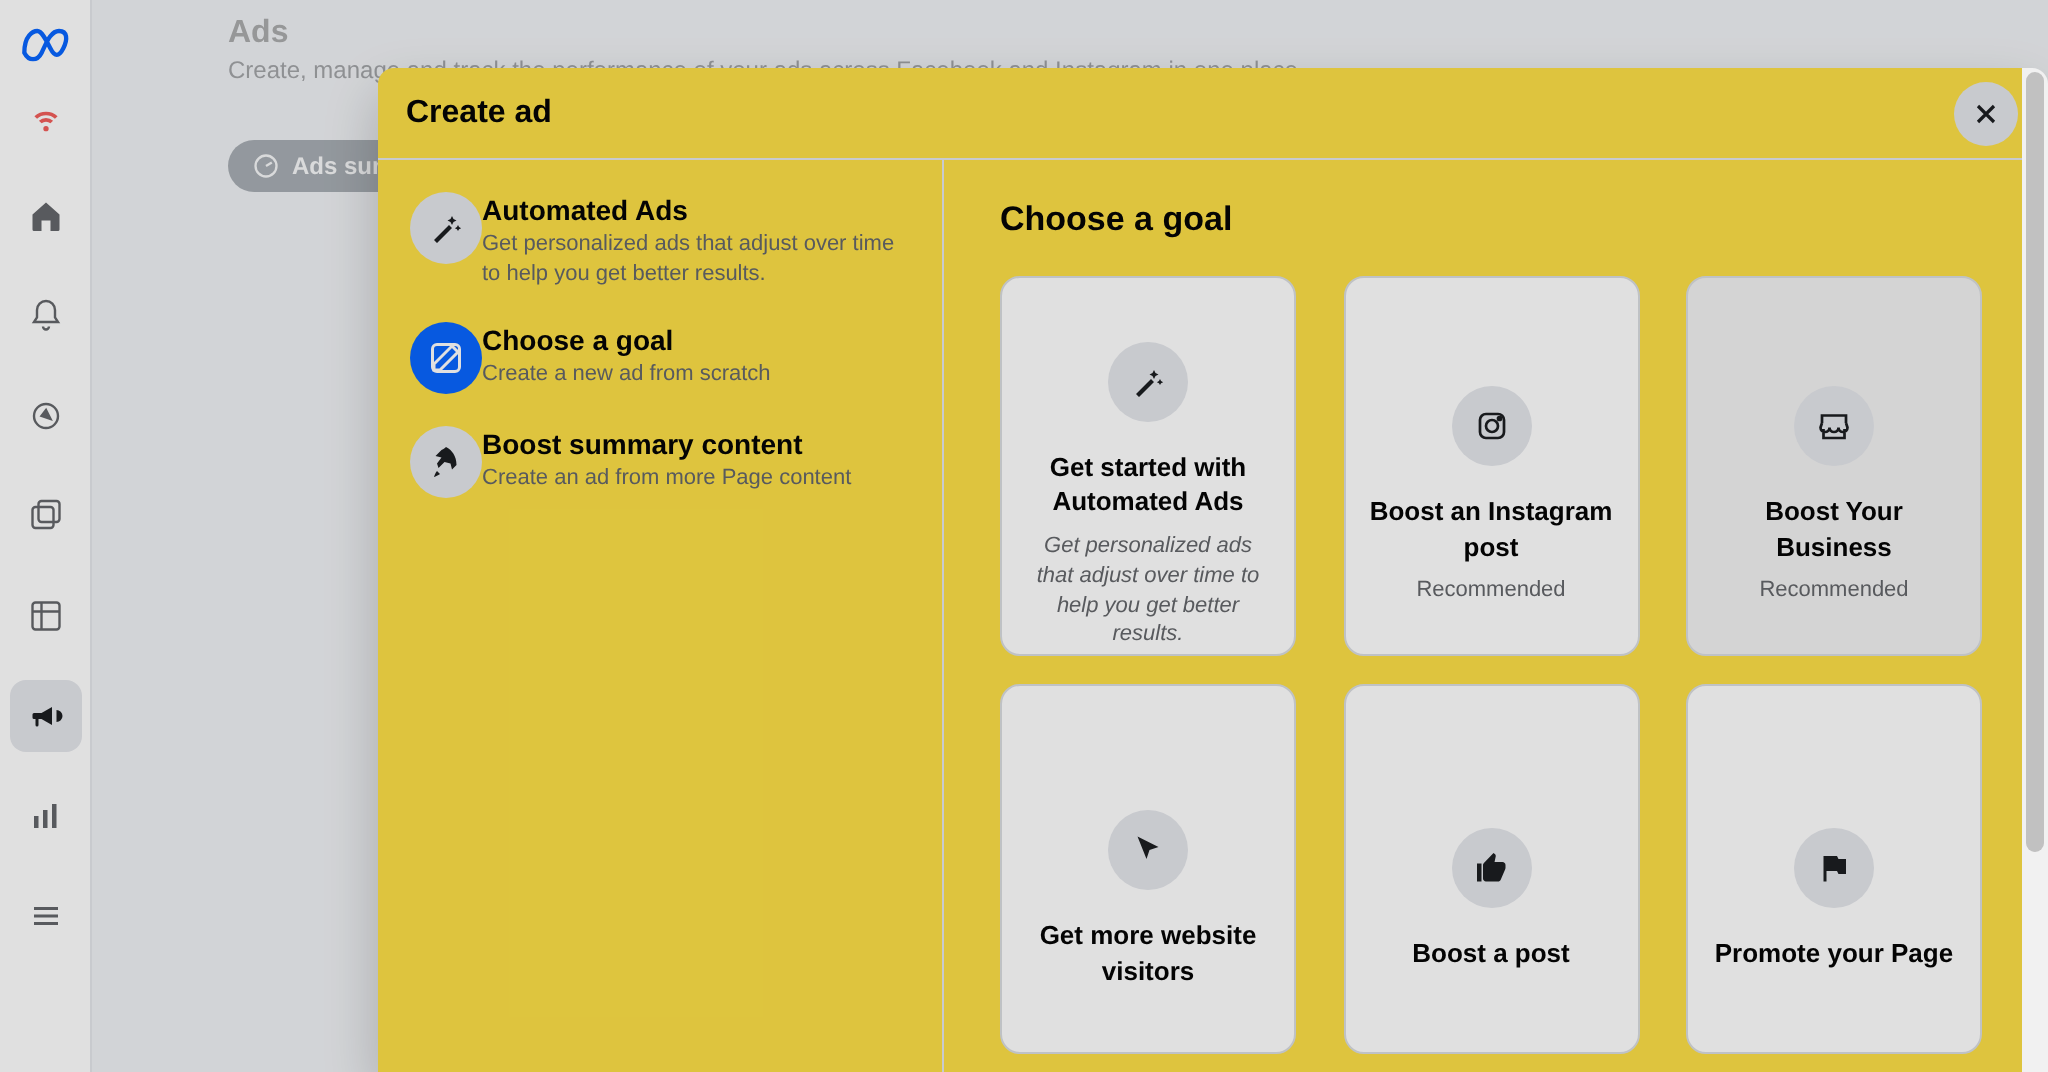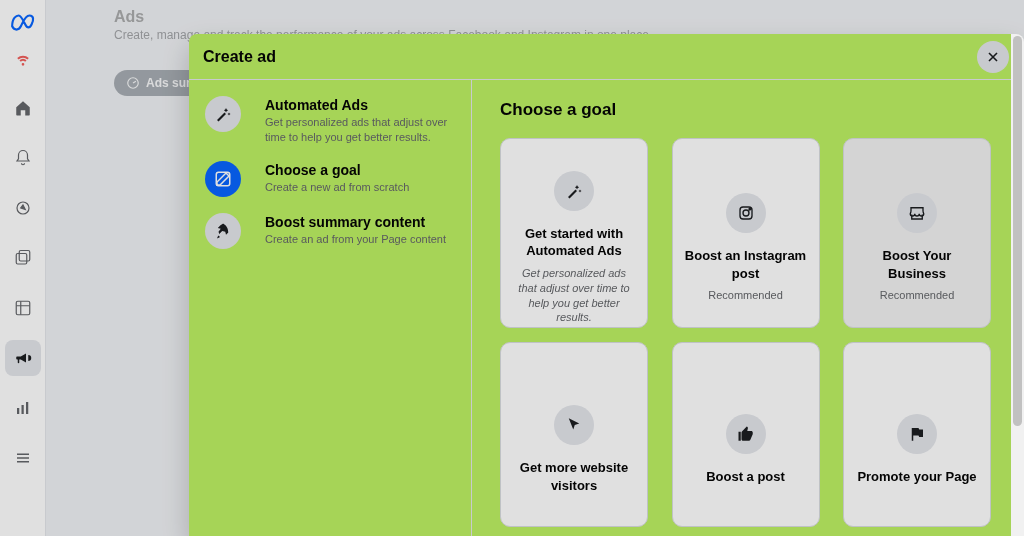--- a/index.html
+++ b/index.html
@@ -23,33 +23,33 @@
   .page-sub { font-size:12px; color:#65676b; margin-top:2px; }
   .tab-row { margin-top:28px; display:flex; gap:8px; align-items:center; }
   .pill { display:inline-flex; align-items:center; gap:6px; border-radius:18px; font-size:12px; font-weight:600; padding:6px 12px; }
   .pill.primary { background:#6f7880; color:#fff; }
   .pill.muted { background:#e4e6eb; color:#606770; }
   .pill svg { width:14px; height:14px; }
 
   
   .modal-scrim { position:absolute; inset:0; display:block; z-index:10; }
   .modal-scrim::before { content:""; position:absolute; inset:0; background:rgba(0,0,0,0.12); }
-  .modal { position:absolute; left:189px; top:34px; width:830px; height:502px; background:#bef264; border-radius:8px 8px 0 0; box-shadow:0 12px 28px rgba(0,0,0,0.2); overflow:hidden; }
+  .modal { position:absolute; left:189px; top:34px; width:830px; height:502px; background:#fde047; border-radius:8px 8px 0 0; box-shadow:0 12px 28px rgba(0,0,0,0.2); overflow:hidden; }
 
   .scrollbar-track { position:absolute; right:0; top:34px; bottom:0; width:13px; background:#f1f1f1; border-radius:0 8px 0 0; z-index:12; }
   .scrollbar-thumb { position:absolute; top:2px; left:2px; width:9px; height:390px; background:#c1c1c1; border-radius:5px; }
 
   .modal-header { height:46px; display:flex; align-items:center; padding:0 14px; border-bottom:1px solid #e4e6eb; position:relative; }
   .modal-header .mh-title { font-size:16px; font-weight:700; color:#050505; }
   .modal-close { position:absolute; right:10px; top:7px; width:32px; height:32px; border-radius:50%; background:#e4e6eb; display:flex; align-items:center; justify-content:center; color:#1c1e21; cursor:pointer; }
   .modal-close svg { width:16px; height:16px; }
 
   .modal-body { display:flex; height:calc(100% - 46px); }
   .sidebar { width:283px; border-right:1px solid #e4e6eb; padding:8px 10px; }
-  .sidebar-item { display:flex; gap:24px; padding:8px 6px; border-radius:8px; cursor:pointer; align-items:flex-start; }
+  .sidebar-item { display:flex; gap:0; padding:8px 6px; border-radius:8px; cursor:pointer; align-items:flex-start; }
   .si-icon { width:36px; height:36px; border-radius:50%; background:#e4e6eb; display:flex; align-items:center; justify-content:center; color:#1c1e21; flex-shrink:0; }
   .si-icon svg { width:18px; height:18px; }
   .si-icon.active { background:#0866ff; color:#fff; }
   .si-text { display:flex; flex-direction:column; }
   .si-title { font-size:14px; font-weight:600; color:#050505; line-height:1.3; }
   .si-sub { font-size:11px; color:#65676b; line-height:1.35; margin-top:1px; }
 
   .main-pane { flex:1; padding: 20px 28px 0 28px; overflow:hidden; }
   .mp-title { font-size:17px; font-weight:700; color:#050505; margin-bottom:18px; }
   .card-wrap { display:flex; justify-content:space-between; position:relative; height:405px; }
@@ -189,21 +189,21 @@
         </div>
 
         <div class="sidebar-item">
           <div class="si-icon">
             <svg viewBox="0 0 24 24" fill="currentColor">
                 <path d="M12 2c4 2 7 6 7 12l-3 3-1-4-4-1-4 4-1-3 3-4-4-1 4-4c2-1 3-2 3-2zM6 18c-1 1-2 4-2 4s3-1 4-2z"></path>
               </svg>
           </div>
           <div class="si-text">
             <span class="si-title">Boost summary content</span>
-            <span class="si-sub">Create an ad from your Page content</span>
+            <span class="si-sub">Create an ad from more Page content</span>
           </div>
         </div>
       </div>
 
       <div class="main-pane">
         <div class="mp-title">Choose a goal</div>
 
         <div class="card-wrap">
 
           <div class="card-col">

